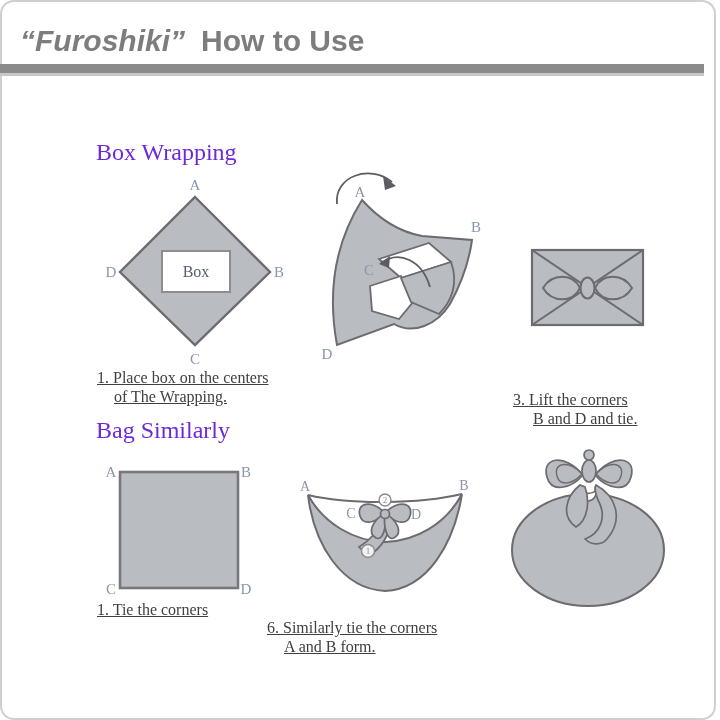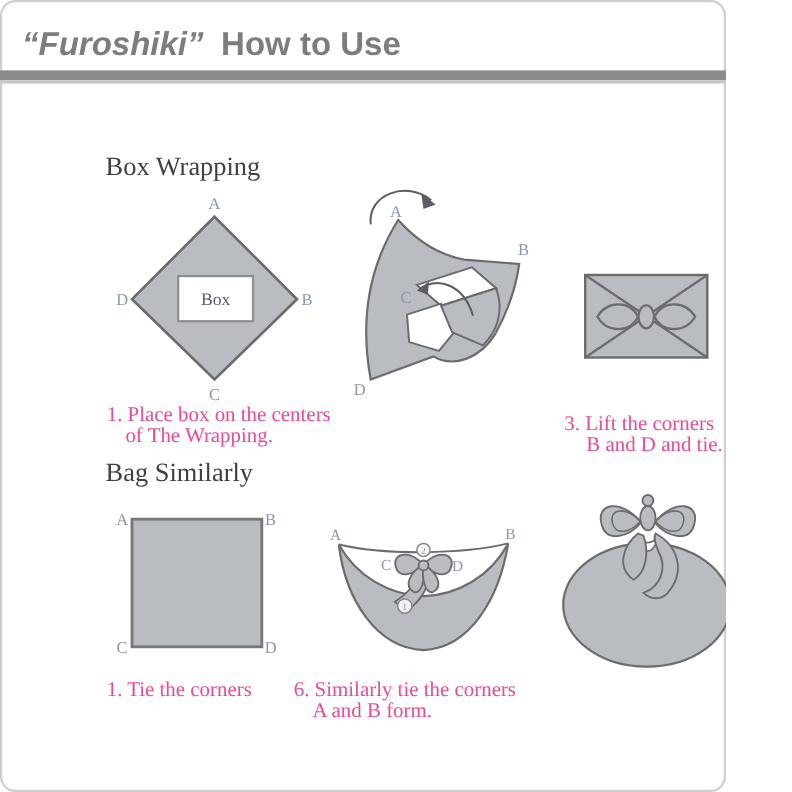--- a/index.html
+++ b/index.html
@@ -1,41 +1,41 @@
 <!DOCTYPE html>
 <html><head>
 <meta charset="utf-8">
 <style>
   html,body{margin:0;padding:0;background:#ffffff;}
   .page{
-    position:relative;width:660px;height:720px;background:#fff;overflow:hidden;
+    position:relative;width:716px;height:720px;background:#fff;overflow:hidden;
     font-family:"Liberation Serif", serif;
     border-radius:14px;box-shadow:inset 0 0 0 2px #cfcfcf;
   }
   .title{
     position:absolute;left:20px;top:24px;height:38px;white-space:nowrap;
     font-family:"Liberation Sans", sans-serif;font-weight:bold;
     font-size:30px;color:#7d7d7d;letter-spacing:0px;
   }
   .title .quoted{font-style:italic;}
   .title .rest{margin-left:16px;font-style:normal;}
   .divider{position:absolute;left:0;top:64px;width:704px;height:9px;background:#8b8b8b;}
   .divider2{position:absolute;left:0;top:73px;width:704px;height:3px;background:#c8c8c8;}
   .section-heading{
-    position:absolute;font-size:24px;color:#404040;line-height:28px;
+    position:absolute;font-size:24px;color:#6d28d9;line-height:28px;
     font-family:"Liberation Serif", serif;
   }
   .diagram{position:absolute;}
   svg text{font-family:"Liberation Serif", serif;}
   .corner{fill:#8a96aa;font-size:15px;}
   .corner-sm{fill:#8a96aa;font-size:14px;}
   .boxlabel{fill:#565d6e;font-size:16px;}
   .badge-num{fill:#8a96aa;font-size:9px;}
   .caption{
-    position:absolute;font-size:19px;line-height:19px;color:#ec4899;white-space:nowrap;
+    position:absolute;font-size:16px;line-height:19px;color:#404040;white-space:nowrap;text-decoration:underline;
   }
 </style>
 </head>
 <body>
 
 <div class="page">
 
   <div class="title">
     <span class="quoted">“Furoshiki”</span><span class="rest">How to Use</span>
   </div>
@@ -75,21 +75,21 @@
     <path d="M116 5 L5 80" fill="none" stroke="#6b6b70" stroke-width="2"></path>
     <path d="M16 43 C25 28,46 28,53 43 C46 58,25 58,16 43 Z" fill="#b9bcc0" stroke="#6b6b70" stroke-width="2"></path>
     <path d="M68 43 C75 28,96 28,105 43 C96 58,75 58,68 43 Z" fill="#b9bcc0" stroke="#6b6b70" stroke-width="2"></path>
     <ellipse cx="60.5" cy="43" rx="7" ry="10.5" fill="#b9bcc0" stroke="#6b6b70" stroke-width="2"></ellipse>
   </svg>
 
   <div class="caption" style="left:97px;top:368px">
     <div>1. Place box on the centers</div>
     <div style="padding-left:17px">of The Wrapping.</div>
   </div>
-  <div class="caption" style="left:513px;top:376px">
+  <div class="caption" style="left:513px;top:390px">
     <div>3. Lift the corners</div>
     <div style="padding-left:20px">B and D and tie.</div>
   </div>
 
   <div class="section-heading" style="left:96px;top:416px">Bag Similarly</div>
 
   <svg class="diagram" style="left:98px;top:455px" width="160" height="148" viewBox="0 0 160 148">
     <rect x="22" y="17" width="118" height="116" fill="#b9bcc0" stroke="#77777c" stroke-width="2.6"></rect>
     <text class="corner" x="13" y="22" text-anchor="middle">A</text>
     <text class="corner" x="148" y="22" text-anchor="middle">B</text>
@@ -122,21 +122,21 @@
     <path d="M75 42 C60 54,56 74,71 84 C83 77,85 58,80 44 Z" fill="#b9bcc0" stroke="#6b6b70" stroke-width="1.7"></path>
     <path d="M91 42 C111 53,119 76,102 96 C96 103,86 102,80 96 C94 91,103 75,93 57 C90 49,89 45,91 42 Z" fill="#b9bcc0" stroke="#6b6b70" stroke-width="1.7"></path>
     <path d="M78 32 C60 10,36 14,42 34 C46 50,66 46,78 32 Z" fill="#b9bcc0" stroke="#6b6b70" stroke-width="1.7"></path>
     <path d="M77 31 C64 17,48 19,52 33 C55 44,68 41,77 31 Z" fill="#b9bcc0" stroke="#6b6b70" stroke-width="1.4"></path>
     <path d="M90 32 C108 10,132 14,126 34 C122 50,102 46,90 32 Z" fill="#b9bcc0" stroke="#6b6b70" stroke-width="1.7"></path>
     <path d="M91 31 C104 17,120 19,116 33 C113 44,100 41,91 31 Z" fill="#b9bcc0" stroke="#6b6b70" stroke-width="1.4"></path>
     <ellipse cx="84" cy="28" rx="7" ry="11" fill="#b9bcc0" stroke="#6b6b70" stroke-width="1.7"></ellipse>
     <circle cx="84" cy="12" r="5" fill="#b9bcc0" stroke="#6b6b70" stroke-width="1.7"></circle>
   </svg>
 
-  <div class="caption" style="left:97px;top:618px">
+  <div class="caption" style="left:97px;top:600px">
     <div>1. Tie the corners</div>
   </div>
   <div class="caption" style="left:267px;top:618px">
     <div>6. Similarly tie the corners</div>
     <div style="padding-left:17px">A and B form.</div>
   </div>
 
 </div>
 
 </body></html>

